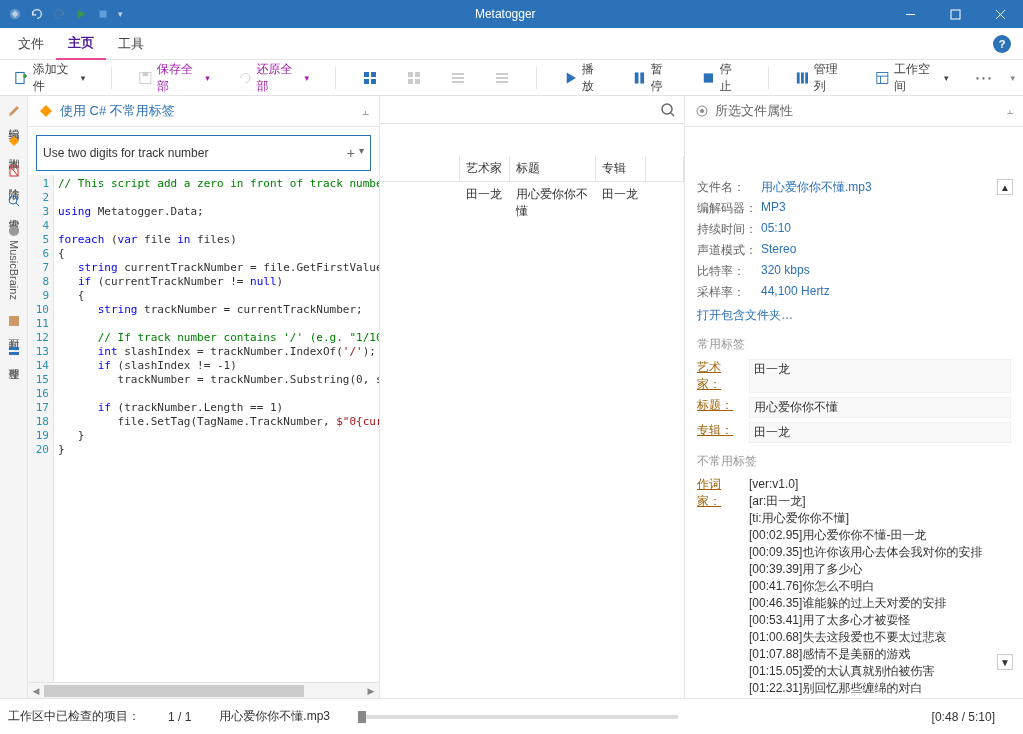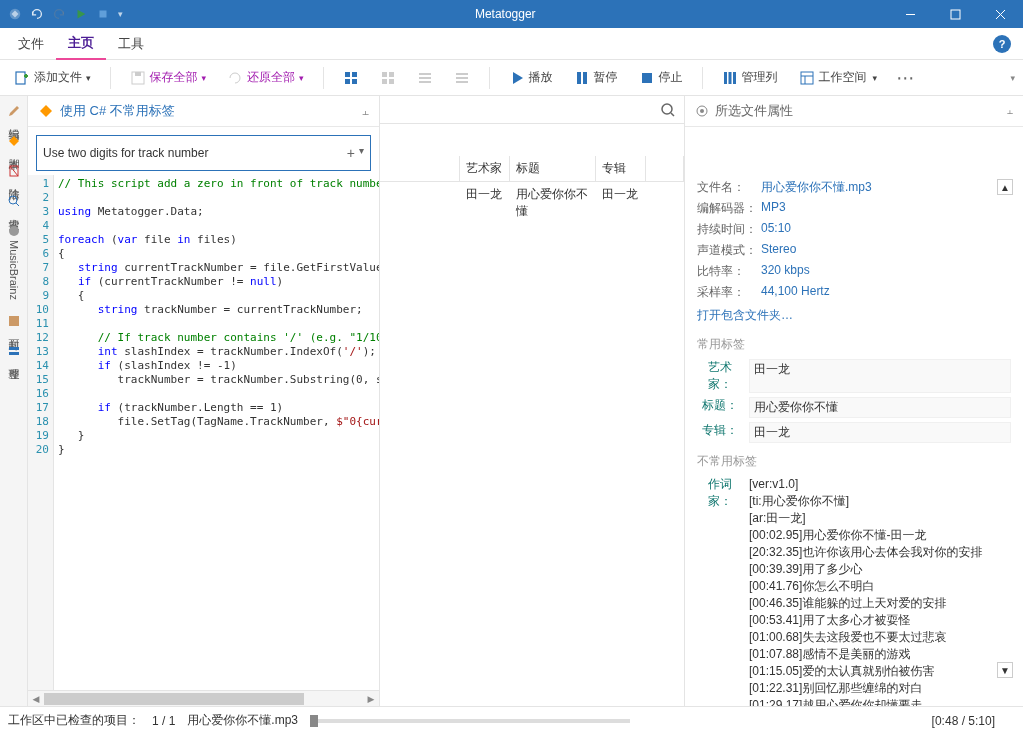--- a/index.html
+++ b/index.html
@@ -8,21 +8,21 @@
 .titlebar .qat { display: flex; gap: 8px; padding-left: 8px; align-items: center; }
 .titlebar .qat svg { width: 14px; height: 14px; opacity: 0.85; }
 .titlebar .title { flex: 1; text-align: center; font-size: 12px; }
 .titlebar .winctrl { display: flex; }
 .titlebar .winctrl div { width: 45px; height: 28px; display: flex; align-items: center; justify-content: center; }
 .titlebar .winctrl svg { width: 11px; height: 11px; stroke: #fff; stroke-width: 1; fill: none; }
 .menubar { background: #fff; height: 32px; display: flex; align-items: center; border-bottom: 1px solid #e4e4e4; padding-left: 6px; }
 .menubar .mitem { padding: 6px 12px; font-size: 13px; color: #444; }
 .menubar .mitem.active { color: #4c1d95; border-bottom: 2px solid #ec4899; font-weight: 600; }
 .menubar .help { margin-left: auto; margin-right: 12px; width: 18px; height: 18px; border-radius: 50%; background: #2c72b8; color: #fff; display: flex; align-items: center; justify-content: center; font-size: 11px; font-weight: bold; }
-.toolbar { background: #fff; height: 36px; display: flex; align-items: center; border-bottom: 1px solid #e4e4e4; padding: 0 8px; gap: 9px; justify-content: center; }
+.toolbar { background: #fff; height: 36px; display: flex; align-items: center; border-bottom: 1px solid #e4e4e4; padding: 0 8px; gap: 16px; justify-content: center; }
 .toolbar .tbtn { display: flex; align-items: center; gap: 4px; padding: 4px 6px; color: #444; font-size: 12px; }
 .toolbar .tbtn.disabled { color: #a21caf; }
 .toolbar .sep { width: 1px; height: 22px; background: #e4e4e4; margin: 0 4px; }
 .toolbar svg { width: 16px; height: 16px; }
 .toolbar .dots { font-size: 18px; color: #666; letter-spacing: 2px; margin-left: 4px; }
 .main { flex: 1; display: flex; overflow: hidden; }
 .sidebar { width: 28px; background: #f5f5f5; border-right: 1px solid #e4e4e4; display: flex; flex-direction: column; align-items: center; padding-top: 4px; gap: 6px; }
 .sidebar .sitem { writing-mode: vertical-rl; font-size: 11px; color: #555; padding: 4px 2px; display: flex; align-items: center; gap: 2px; }
 .sidebar svg { width: 14px; height: 14px; }
 .leftpanel { width: 352px; border-right: 1px solid #e4e4e4; display: flex; flex-direction: column; }
@@ -54,28 +54,28 @@
 .rightpanel { width: 338px; display: flex; flex-direction: column; overflow: hidden; gap: 42px; }
 .rightpanel .phead { padding: 6px 10px; border-bottom: 1px solid #e8e8e8; display: flex; align-items: center; gap: 6px; color: #666; font-size: 13px; }
 .rightpanel .phead .pin { margin-left: auto; color: #888; font-size: 10px; }
 .rightpanel .body { padding: 10px 12px; flex: 1; overflow: hidden; font-size: 12px; position: relative; }
 .rightpanel .propsrow { display: flex; margin-bottom: 4px; }
 .rightpanel .proplabel { color: #666; width: 64px; }
 .rightpanel .propval { color: #2c72b8; }
 .rightpanel .openfolder { color: #2c72b8; margin-top: 6px; margin-bottom: 12px; display: block; }
 .rightpanel .sechead { color: #999; margin: 10px 0 6px 0; font-size: 12px; }
 .rightpanel .tagrow { display: flex; margin-bottom: 4px; }
-.rightpanel .taglabel { width: 52px; color: #0f766e; text-align: center; padding-right: 6px; }
+.rightpanel .taglabel { width: 52px; color: #a16207; text-align: left; padding-right: 6px; text-decoration: underline; }
 .rightpanel .tagval { flex: 1; background: #f9f9f9; padding: 1px 4px; border: 1px solid #f0f0f0; }
 .rightpanel .lyricist { display: flex; }
 .rightpanel .lyrlist { font-size: 12px; line-height: 17px; }
 .rightpanel .upbtn { position: absolute; right: 10px; top: 10px; border: 1px solid #ccc; width: 16px; height: 16px; display: flex; align-items: center; justify-content: center; font-size: 10px; }
 .rightpanel .dnbtn { position: absolute; right: 10px; bottom: 28px; border: 1px solid #ccc; width: 16px; height: 16px; display: flex; align-items: center; justify-content: center; font-size: 10px; }
 .rightpanel .hidechk { display: flex; align-items: center; gap: 4px; padding: 4px 0; }
-.statusbar { height: 28px; border-top: 1px solid #e4e4e4; display: flex; align-items: center; padding: 0 8px; font-size: 12px; gap: 12px; }
+.statusbar { height: 36px; border-top: 1px solid #e4e4e4; display: flex; align-items: center; padding: 0 8px; font-size: 12px; gap: 28px; }
 .statusbar .slider { width: 320px; height: 4px; background: #ddd; position: relative; }
 .statusbar .slider .thumb { position: absolute; left: 0; top: -4px; width: 8px; height: 12px; background: #888; }
 .statusbar .time { margin-left: auto; margin-right: 20px; }
 .hscroll { height: 16px; border-top: 1px solid #e4e4e4; background: #f5f5f5; display: flex; }
 .hscroll .lbtn, .hscroll .rbtn { width: 16px; display: flex; align-items: center; justify-content: center; font-size: 9px; color: #888; }
 .hscroll .track { flex: 1; position: relative; }
 .hscroll .hthumb { position: absolute; left: 0; top: 2px; height: 12px; width: 260px; background: #ccc; }
 </style>
 </head>
 <body>
@@ -397,24 +397,24 @@
         </div>
       <div class="tagrow">
           <span class="taglabel">专辑：</span>
           <span class="tagval">田一龙</span>
         </div>
       <div class="sechead">不常用标签</div>
       <div class="lyricist">
         <span class="taglabel">作词家：</span>
         <div class="lyrlist" id="lyrics-container">
             <div>[ver:v1.0]</div>
+            <div>[ar:田一龙]</div>
             <div>[ti:用心爱你你不懂]</div>
-            <div>[ar:田一龙]</div>
             <div>[00:02.95]用心爱你你不懂-田一龙</div>
-            <div>[20:32.35]也许你该用心去体会我对你的安排</div>
+            <div>[00:09.35]也许你该用心去体会我对你的安排</div>
             <div>[00:39.39]用了多少心</div>
             <div>[00:41.76]你怎么不明白</div>
             <div>[00:46.35]谁能躲的过上天对爱的安排</div>
             <div>[00:53.41]用了太多心才被耍怪</div>
             <div>[01:00.68]失去这段爱也不要太过悲哀</div>
             <div>[01:07.88]感情不是美丽的游戏</div>
             <div>[01:15.05]爱的太认真就别怕被伤害</div>
             <div>[01:22.31]别回忆那些缠绵的对白</div>
             <div>[01:29.17]越用心爱你你却懂要走</div>
           </div>

